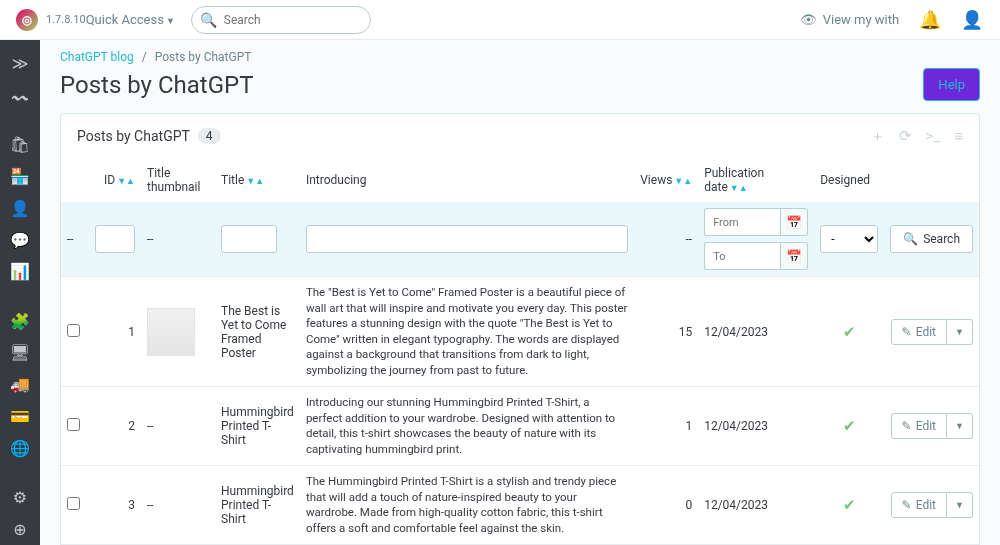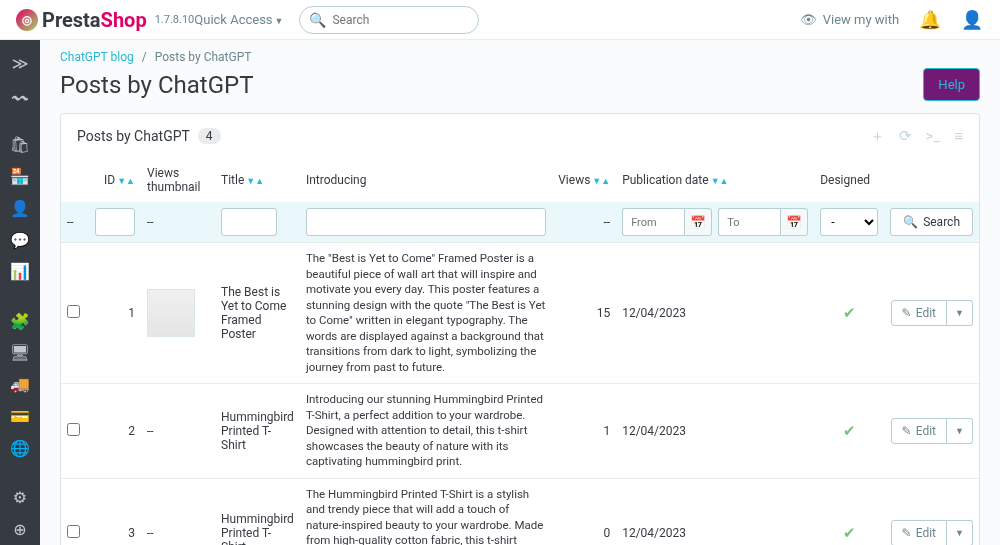--- a/index.html
+++ b/index.html
@@ -22,39 +22,39 @@
 .sidebar{width:40px;background:#363a41;display:flex;flex-direction:column;padding-top:8px;gap:0}
 .s-item{height:36px;display:flex;align-items:center;justify-content:center;color:#bfc7cd;cursor:pointer;font-size:16px}
 .s-gap{height:20px}
 
 .main{flex:1;background:#fafbfc;padding:0 20px}
 .crumb{height:26px;display:flex;align-items:center;font-size:12px;color:#6c868e;padding-top:8px}
 .crumb a{color:#25b9d7;text-decoration:none}
 .crumb .sep{margin:0 8px;color:#6c868e}
 .hdr{display:flex;align-items:center;justify-content:space-between;margin:2px 0 12px}
 .h1{font-size:24px;font-weight:400;color:#363a41}
-.help-btn{border:1px solid #25b9d7;color:#25b9d7;background:#701a75;padding:8px 14px;border-radius:4px;cursor:pointer;font-size:13px}
+.help-btn{border:1px solid #25b9d7;color:#25b9d7;background:#6d28d9;padding:8px 14px;border-radius:4px;cursor:pointer;font-size:13px}
 
 .panel{background:#fff;border:1px solid #dbe6e9;border-radius:4px}
 .p-head{height:44px;display:flex;align-items:center;padding:0 16px;font-size:14px;color:#363a41}
 .badge{background:#eaebec;color:#363a41;border-radius:10px;padding:1px 8px;font-size:12px;margin-left:8px}
 .p-tools{margin-left:auto;display:flex;gap:14px;color:#c7d6db;font-size:15px}
 .p-tools span{cursor:pointer}
 
 table{width:100%;border-collapse:collapse;font-size:12px}
 th{text-align:left;font-weight:400;color:#363a41;padding:8px 6px;height:34px}
 th .sort{color:#25b9d7;font-size:9px;margin-left:2px}
 th.r{text-align:right}
 .filter-row{background:#eaf7fb}
 .filter-row td{padding:6px}
 .filt{width:100%;height:28px;border:1px solid #b7ced3;border-radius:3px;padding:0 6px;font-size:12px}
 .filt.sm{width:40px}
 .filt.title{width:56px}
 .filt.sel{background:#fff}
-.date-rng{display:flex;flex-direction:row;gap:6px}
+.date-rng{display:flex;flex-direction:column;gap:6px}
 .date-row{display:flex}
 .date-inp{flex:1;border:1px solid #b7ced3;border-right:none;border-radius:3px 0 0 3px;height:28px;padding:0 8px;font-size:11px;color:#6c868e;width:62px}
 .date-btn{width:28px;height:28px;border:1px solid #b7ced3;background:#f4f9fa;border-radius:0 3px 3px 0;cursor:pointer;font-size:13px;color:#6c868e}
 .search-btn{height:28px;border:1px solid #b7ced3;background:#fff;padding:0 12px;border-radius:3px;cursor:pointer;font-size:12px;color:#363a41;display:flex;align-items:center;gap:5px}
 tbody.data tr{border-top:1px solid #eaebec}
 tbody.data td{padding:8px 6px;vertical-align:middle;color:#363a41}
 td.r{text-align:right}
 .chk{cursor:pointer}
 .thumb{width:48px;height:48px;border:1px solid #dbe6e9;background:#fafbfc;display:flex;align-items:center;justify-content:center;font-size:9px;color:#b0b7bd}
 .thumb.tee{background:linear-gradient(#f0f0f0,#e5e5e5)}
@@ -64,21 +64,20 @@
 .edit-grp{display:flex;float:right}
 .edit-btn{border:1px solid #b7ced3;background:#fff;color:#6c868e;height:26px;padding:0 10px;font-size:12px;border-radius:3px 0 0 3px;cursor:pointer;display:flex;align-items:center;gap:4px}
 .edit-dd{border:1px solid #b7ced3;border-left:none;background:#fff;color:#6c868e;height:26px;width:26px;border-radius:0 3px 3px 0;cursor:pointer;font-size:9px}
 </style>
 </head>
 <body>
 
 <div class="topbar">
   <div class="logo">
     <span class="logo-ico">◎</span>
-    <span><span class="presta">Presta</span><span class="shop">Shop</span></span>
   </div>
   <span class="ver">1.7.8.10</span>
   <span class="quick"><span>Quick Access</span><span class="qa-caret">▼</span></span>
   <div class="search-wrap">
     <span class="search-ico">🔍</span>
     <input class="search-inp" placeholder="Search" style="">
   </div>
   <div class="top-right">
     <span class="vms">
         <span>👁</span>
@@ -131,21 +130,21 @@
           <span>&gt;_</span>
           <span>≡</span>
         </div>
       </div>
 
       <table>
         <thead>
           <tr>
             <th style="width:28px"></th>
             <th class="r" style="width:44px"><span>ID</span><span class="sort">▼▲</span></th>
-            <th style="width:74px"><span>Views thumbnail</span></th>
+            <th style="width:74px"><span>Title thumbnail</span></th>
             <th style="width:72px"><span>Title</span><span class="sort">▼▲</span></th>
             <th><span>Introducing</span></th>
             <th class="r" style="width:62px"><span>Views</span><span class="sort">▼▲</span></th>
             <th style="width:116px"><span>Publication date</span><span class="sort">▼▲</span></th>
             <th style="width:70px"><span>Designed</span></th>
             <th style="width:90px"></th>
           </tr>
         </thead>
         <tbody>
           <tr class="filter-row">

